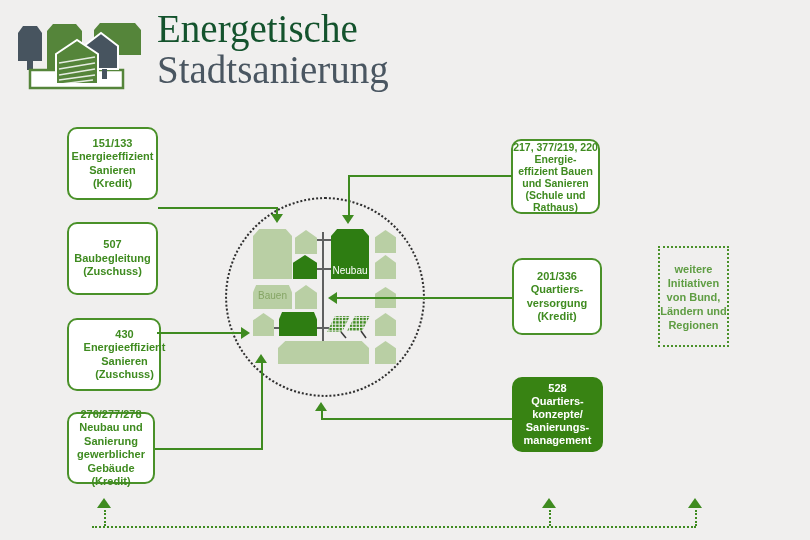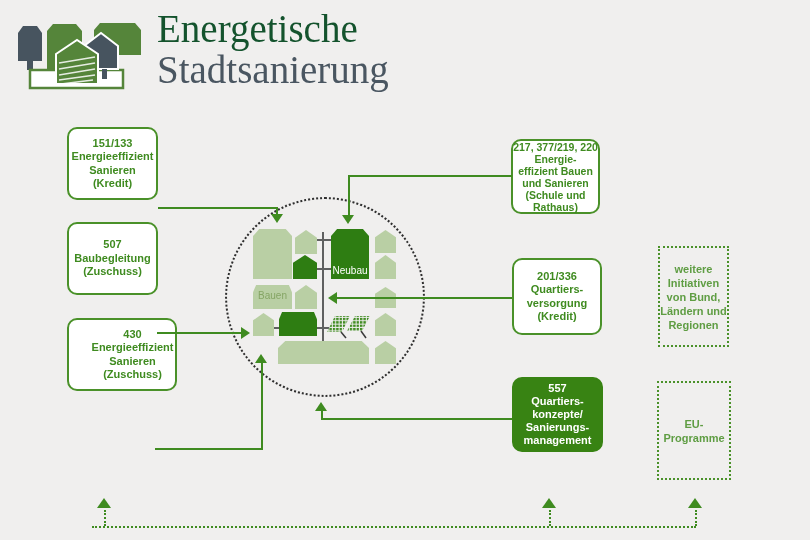--- a/index.html
+++ b/index.html
@@ -20,21 +20,21 @@
     white-space:pre-line;box-sizing:border-box;
   }
   .pbox.filled{background:#388313;border-color:#388313;color:#fff;}
   .dbox{
     position:absolute;border:2px dotted #4a9129;color:#5f9d43;font-weight:bold;
     font-size:11px;line-height:14px;display:flex;align-items:center;justify-content:center;
     text-align:center;white-space:pre-line;box-sizing:border-box;
   }
   .b1{left:67px;top:127px;width:91px;height:73px;}
   .b2{left:67px;top:222px;width:91px;height:73px;}
-  .b3{left:67px;top:318px;width:110px;height:73px;padding-left:21px;}
+  .b3{left:67px;top:318px;width:94px;height:73px;padding-left:21px;}
   .b4{left:67px;top:412px;width:88px;height:72px;}
   .b5{left:511px;top:139px;width:89px;height:75px;font-size:10.5px;line-height:12px;}
   .b6{left:512px;top:258px;width:90px;height:77px;}
   .b7{left:512px;top:377px;width:91px;height:75px;line-height:13px;}
   .d1{left:659px;top:130px;width:71px;height:97px;}
   .d2{left:658px;top:246px;width:71px;height:101px;}
   .d3{left:657px;top:381px;width:74px;height:99px;}
   
   .circle{position:absolute;left:225px;top:197px;width:200px;height:200px;
     border:2px dotted #2e2e2e;border-radius:50%;box-sizing:border-box;}
@@ -93,44 +93,47 @@
   <div class="pbox b1">151/133
 Energieeffizient
 Sanieren (Kredit)</div>
   <div class="pbox b2">507
 Baubegleitung
 (Zuschuss)</div>
   <div class="pbox b3">430
 Energieeffizient
 Sanieren
 (Zuschuss)</div>
+  <div class="pbox b4">276/277/278
+Neubau und
+Sanierung
+gewerblicher
+Gebäude (Kredit)</div>
 
   <div class="pbox b5">217, 377/219, 220
 Energie-
 effizient Bauen
 und Sanieren
 (Schule und
 Rathaus)</div>
   <div class="pbox b6">201/336
 Quartiers-
 versorgung
 (Kredit)</div>
-  <div class="pbox b7 filled">557
+  <div class="pbox b7 filled">528
 Quartiers-
 konzepte/
 Sanierungs-
 management</div>
 
   <div class="dbox d2">weitere
 Initiativen
 von Bund,
 Ländern und
 Regionen</div>
-  <div class="dbox d3">EU-
-Programme</div>
 
   <div class="circle"></div>
 
   <div class="street" style="left:322px;top:232px;width:2px;height:110px;"></div>
   <div class="street" style="left:316px;top:239px;width:16px;height:2px;"></div>
   <div class="street" style="left:316px;top:268px;width:16px;height:2px;"></div>
   <div class="street" style="left:272px;top:327px;width:10px;height:2px;"></div>
   <div class="street" style="left:316px;top:327px;width:16px;height:2px;"></div>
 
   <div class="bld light cham" style="left:253px;top:229px;width:39px;height:50px;"></div>

